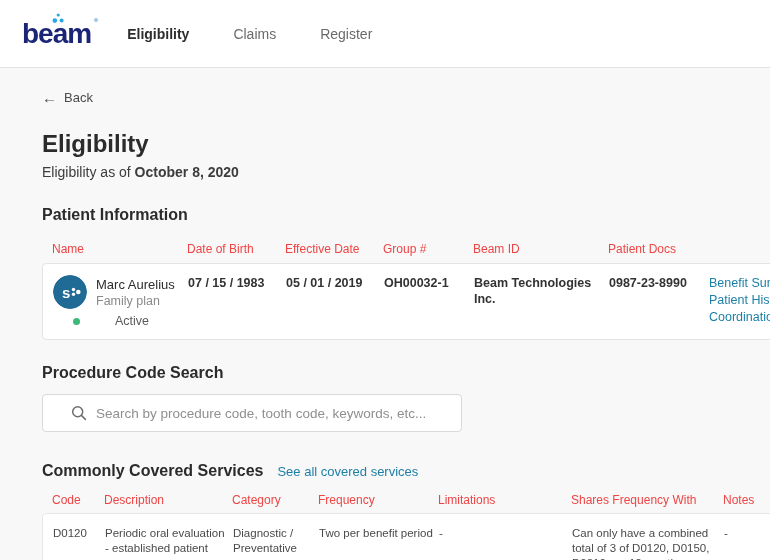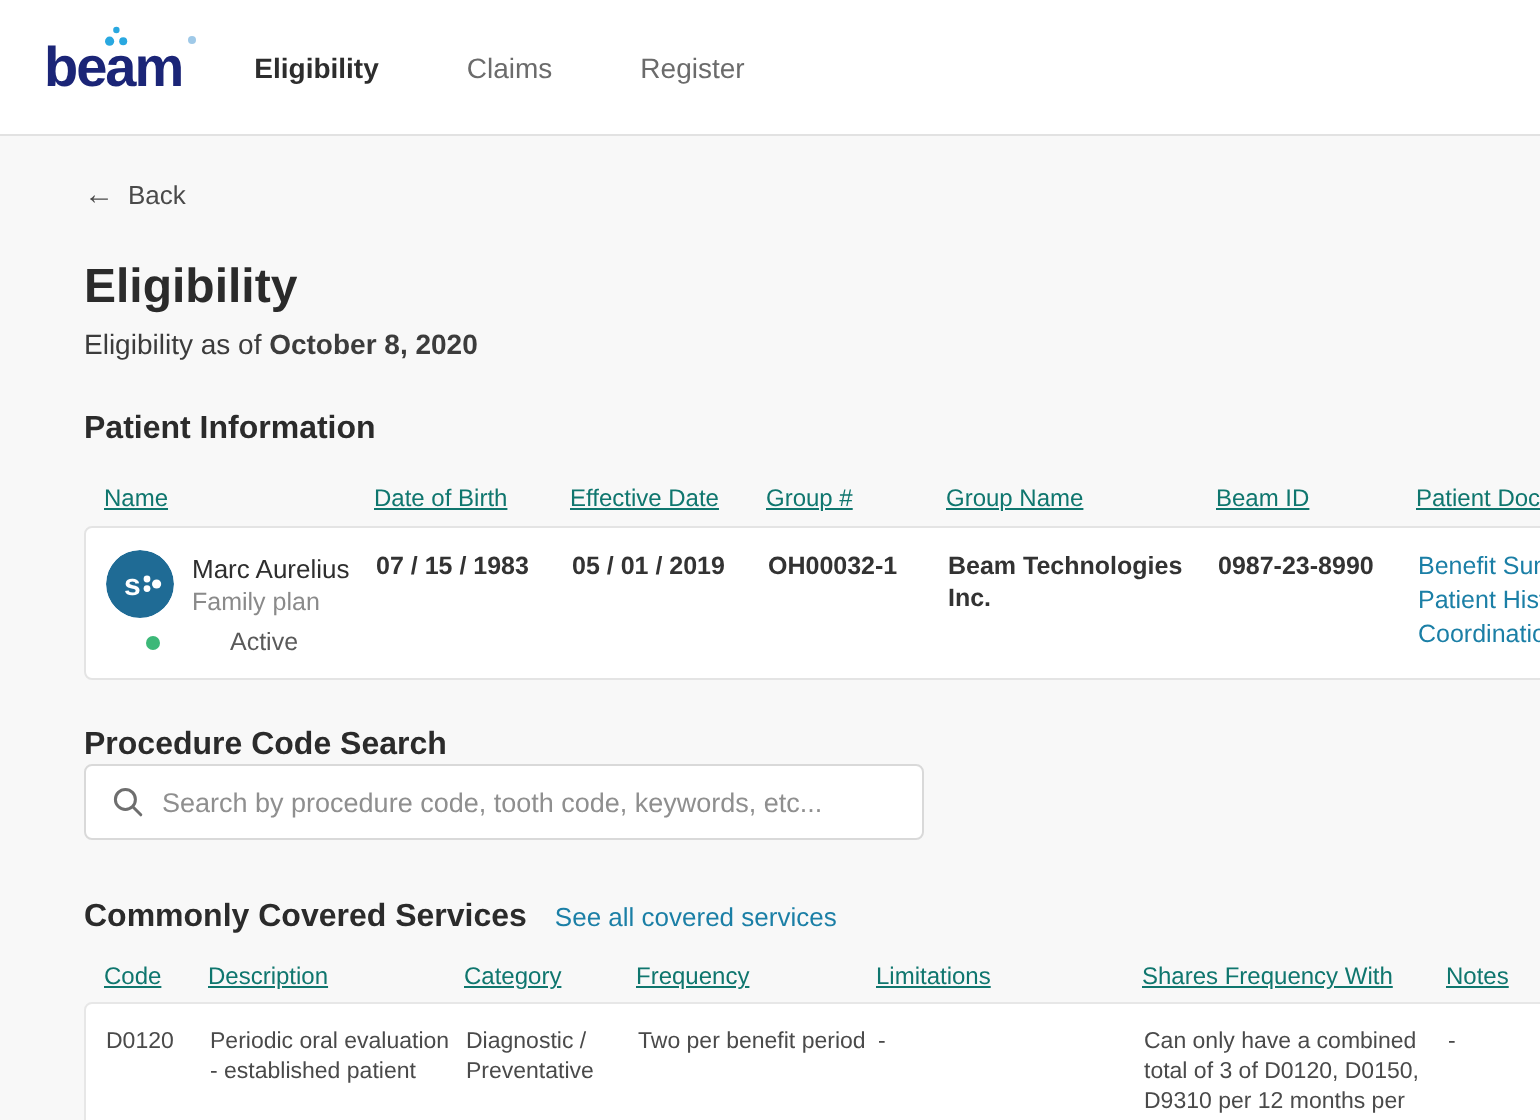--- a/index.html
+++ b/index.html
@@ -26,37 +26,37 @@
   .page-title { margin-top:24px; font-size:24px; font-weight:700; color:#2b2b2b; }
   .page-subtitle { margin-top:6px; font-size:14px; color:#3c3c3c; }
   .page-subtitle b { font-weight:700;margin-top:16px; }
 
   .section-heading { font-size:16px; font-weight:700; color:#2b2b2b; }
   .patient-heading { margin-top:26px; }
 
   
   .pgrid { display:grid; grid-template-columns:135px 98px 98px 90px 135px 100px 180px; padding-left:10px; }
   .patient-headers { margin-top:18px; }
-  .col-header { font-size:12px; color:#0f766e; padding-right:8px;text-decoration:underline; }
+  .col-header { font-size:12px; color:#ef4444; padding-right:8px; }
   .patient-card { margin-top:7px; width:870px; background:#ffffff; border:1px solid #e4e4e4; border-radius:4px; padding-top:11px; padding-bottom:10px; }
   .pcell { font-size:12.5px; font-weight:700; color:#333333; padding-right:10px; line-height:16px; }
   .name-cell { font-weight:400; }
   .name-top { display:flex; }
   .avatar { width:34px; height:34px; border-radius:50%; flex:0 0 34px; }
   .name-stack { margin-left:9px; padding-top:1px; }
   .patient-name { font-size:13px; font-weight:400; color:#2e2e2e; line-height:17px; }
   .patient-plan { font-size:12.5px; color:#8a8a8a; line-height:16px; }
   .status-row { display:flex; align-items:center; margin-top:4px; margin-left:20px;gap:28px; }
   .status-dot { width:7px; height:7px; border-radius:50%; margin-right:7px; }
   .status-label { font-size:12.5px; color:#5a5a5a; font-weight:400; }
   .docs-cell a { display:block; font-size:12.5px; font-weight:400; color:#1b7fa6; line-height:17px; text-decoration:none; cursor:pointer; }
 
   
   .search-heading { margin-top:24px; }
-  .search-box { width:420px; height:38px; background:#ffffff; border:1px solid #d9d9d9; border-radius:4px; display:flex; align-items:center; padding-left:13px; }
+  .search-box { margin-top:12px; width:420px; height:38px; background:#ffffff; border:1px solid #d9d9d9; border-radius:4px; display:flex; align-items:center; padding-left:28px; }
   .search-box svg { flex:0 0 16px; }
   .search-input { border:none; outline:none; background:transparent; margin-left:9px; width:370px; font-size:13.5px; color:#333; font-family:"Liberation Sans", sans-serif; }
   .search-input::placeholder { color:#8f8f8f; }
 
   
   .services-heading-row { margin-top:30px; display:flex; align-items:baseline; }
   .see-all-link { margin-left:14px; font-size:13px; color:#1b7fa6; cursor:pointer; text-decoration:none; }
   .sgrid { display:grid; grid-template-columns:52px 128px 86px 120px 133px 152px 140px; padding-left:10px; }
   .services-headers { margin-top:13px; }
   .services-body { margin-top:6px; width:821px; background:#ffffff; border:1px solid #e7e7e7; border-radius:4px 4px 0 0; }
@@ -98,21 +98,20 @@
       <span>Eligibility as of </span><b>October 8, 2020</b>
     </div>
 
     <div class="section-heading patient-heading">Patient Information</div>
 
     <div class="pgrid patient-headers">
       <div class="col-header">Name</div>
       <div class="col-header">Date of Birth</div>
       <div class="col-header">Effective Date</div>
       <div class="col-header">Group #</div>
-      <div class="col-header">Group Name</div>
       <div class="col-header">Beam ID</div>
       <div class="col-header">Patient Docs</div>
     </div>
 
     <div class="patient-card pgrid">
       <div class="pcell name-cell">
         <div class="name-top">
           <svg class="avatar" viewBox="0 0 34 34">
             <circle cx="17" cy="17" r="17" fill="#1f6b95"></circle>
             <text x="9" y="22.5" font-size="15" font-weight="bold" fill="#ffffff" font-family="Liberation Sans, sans-serif">s</text>

